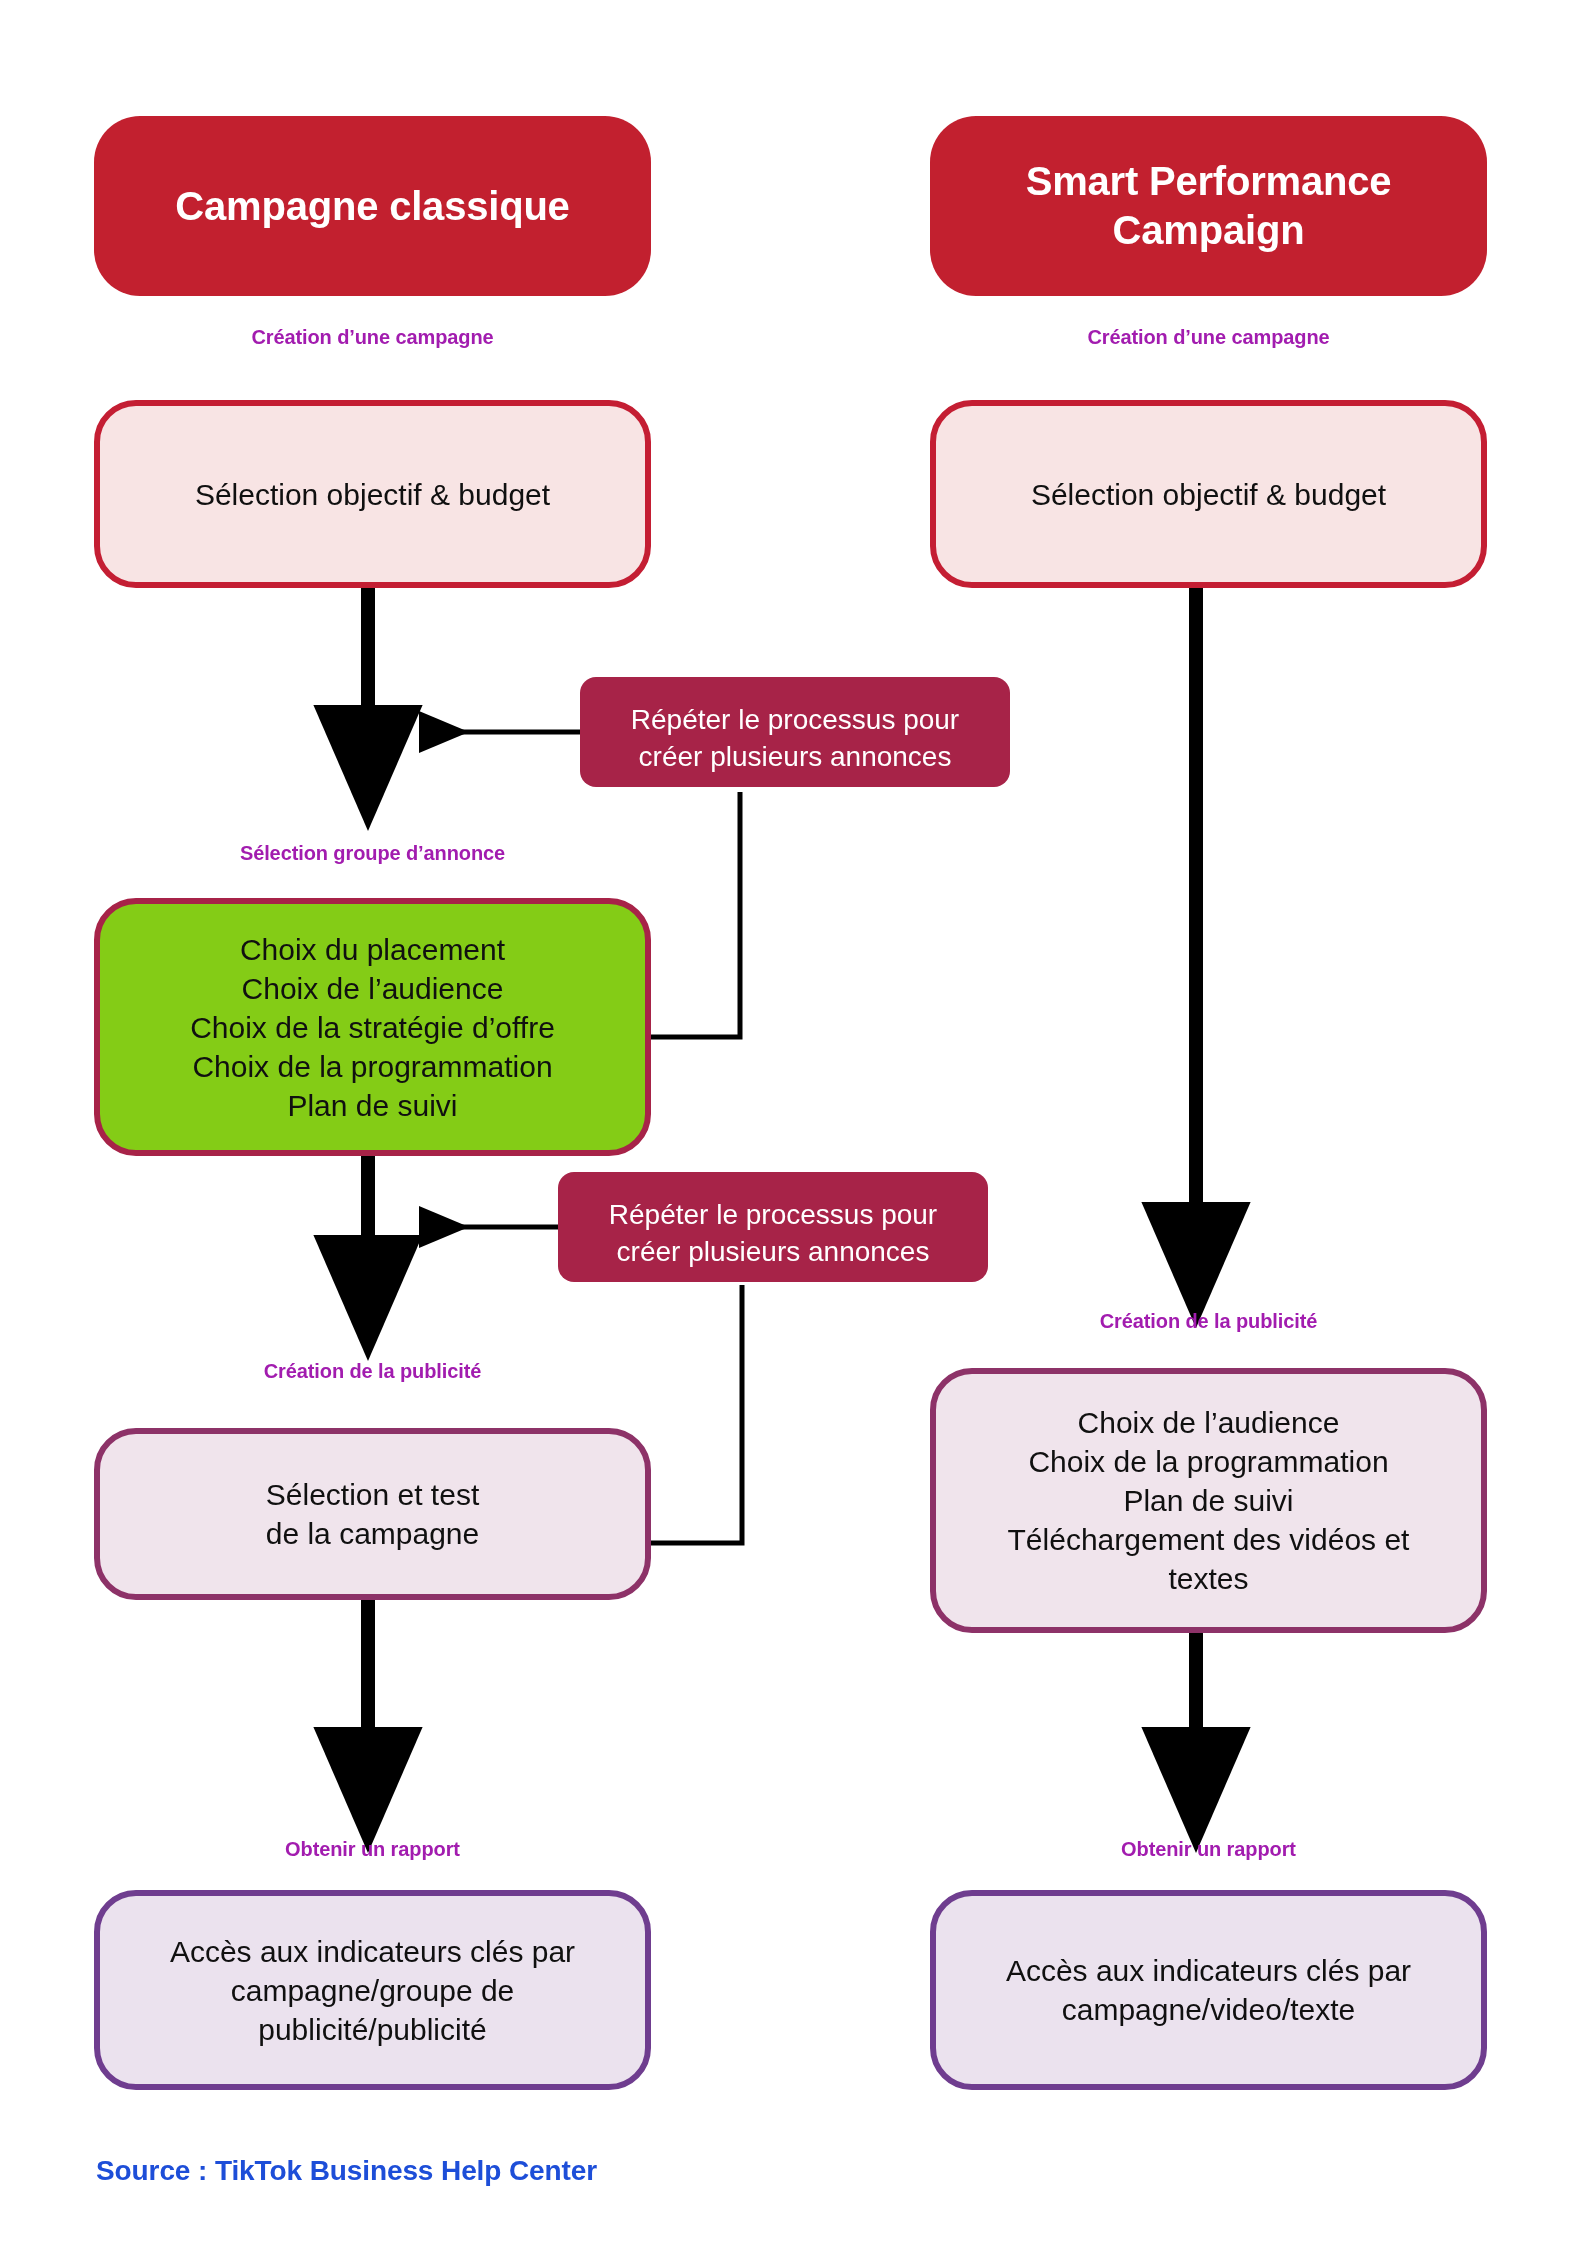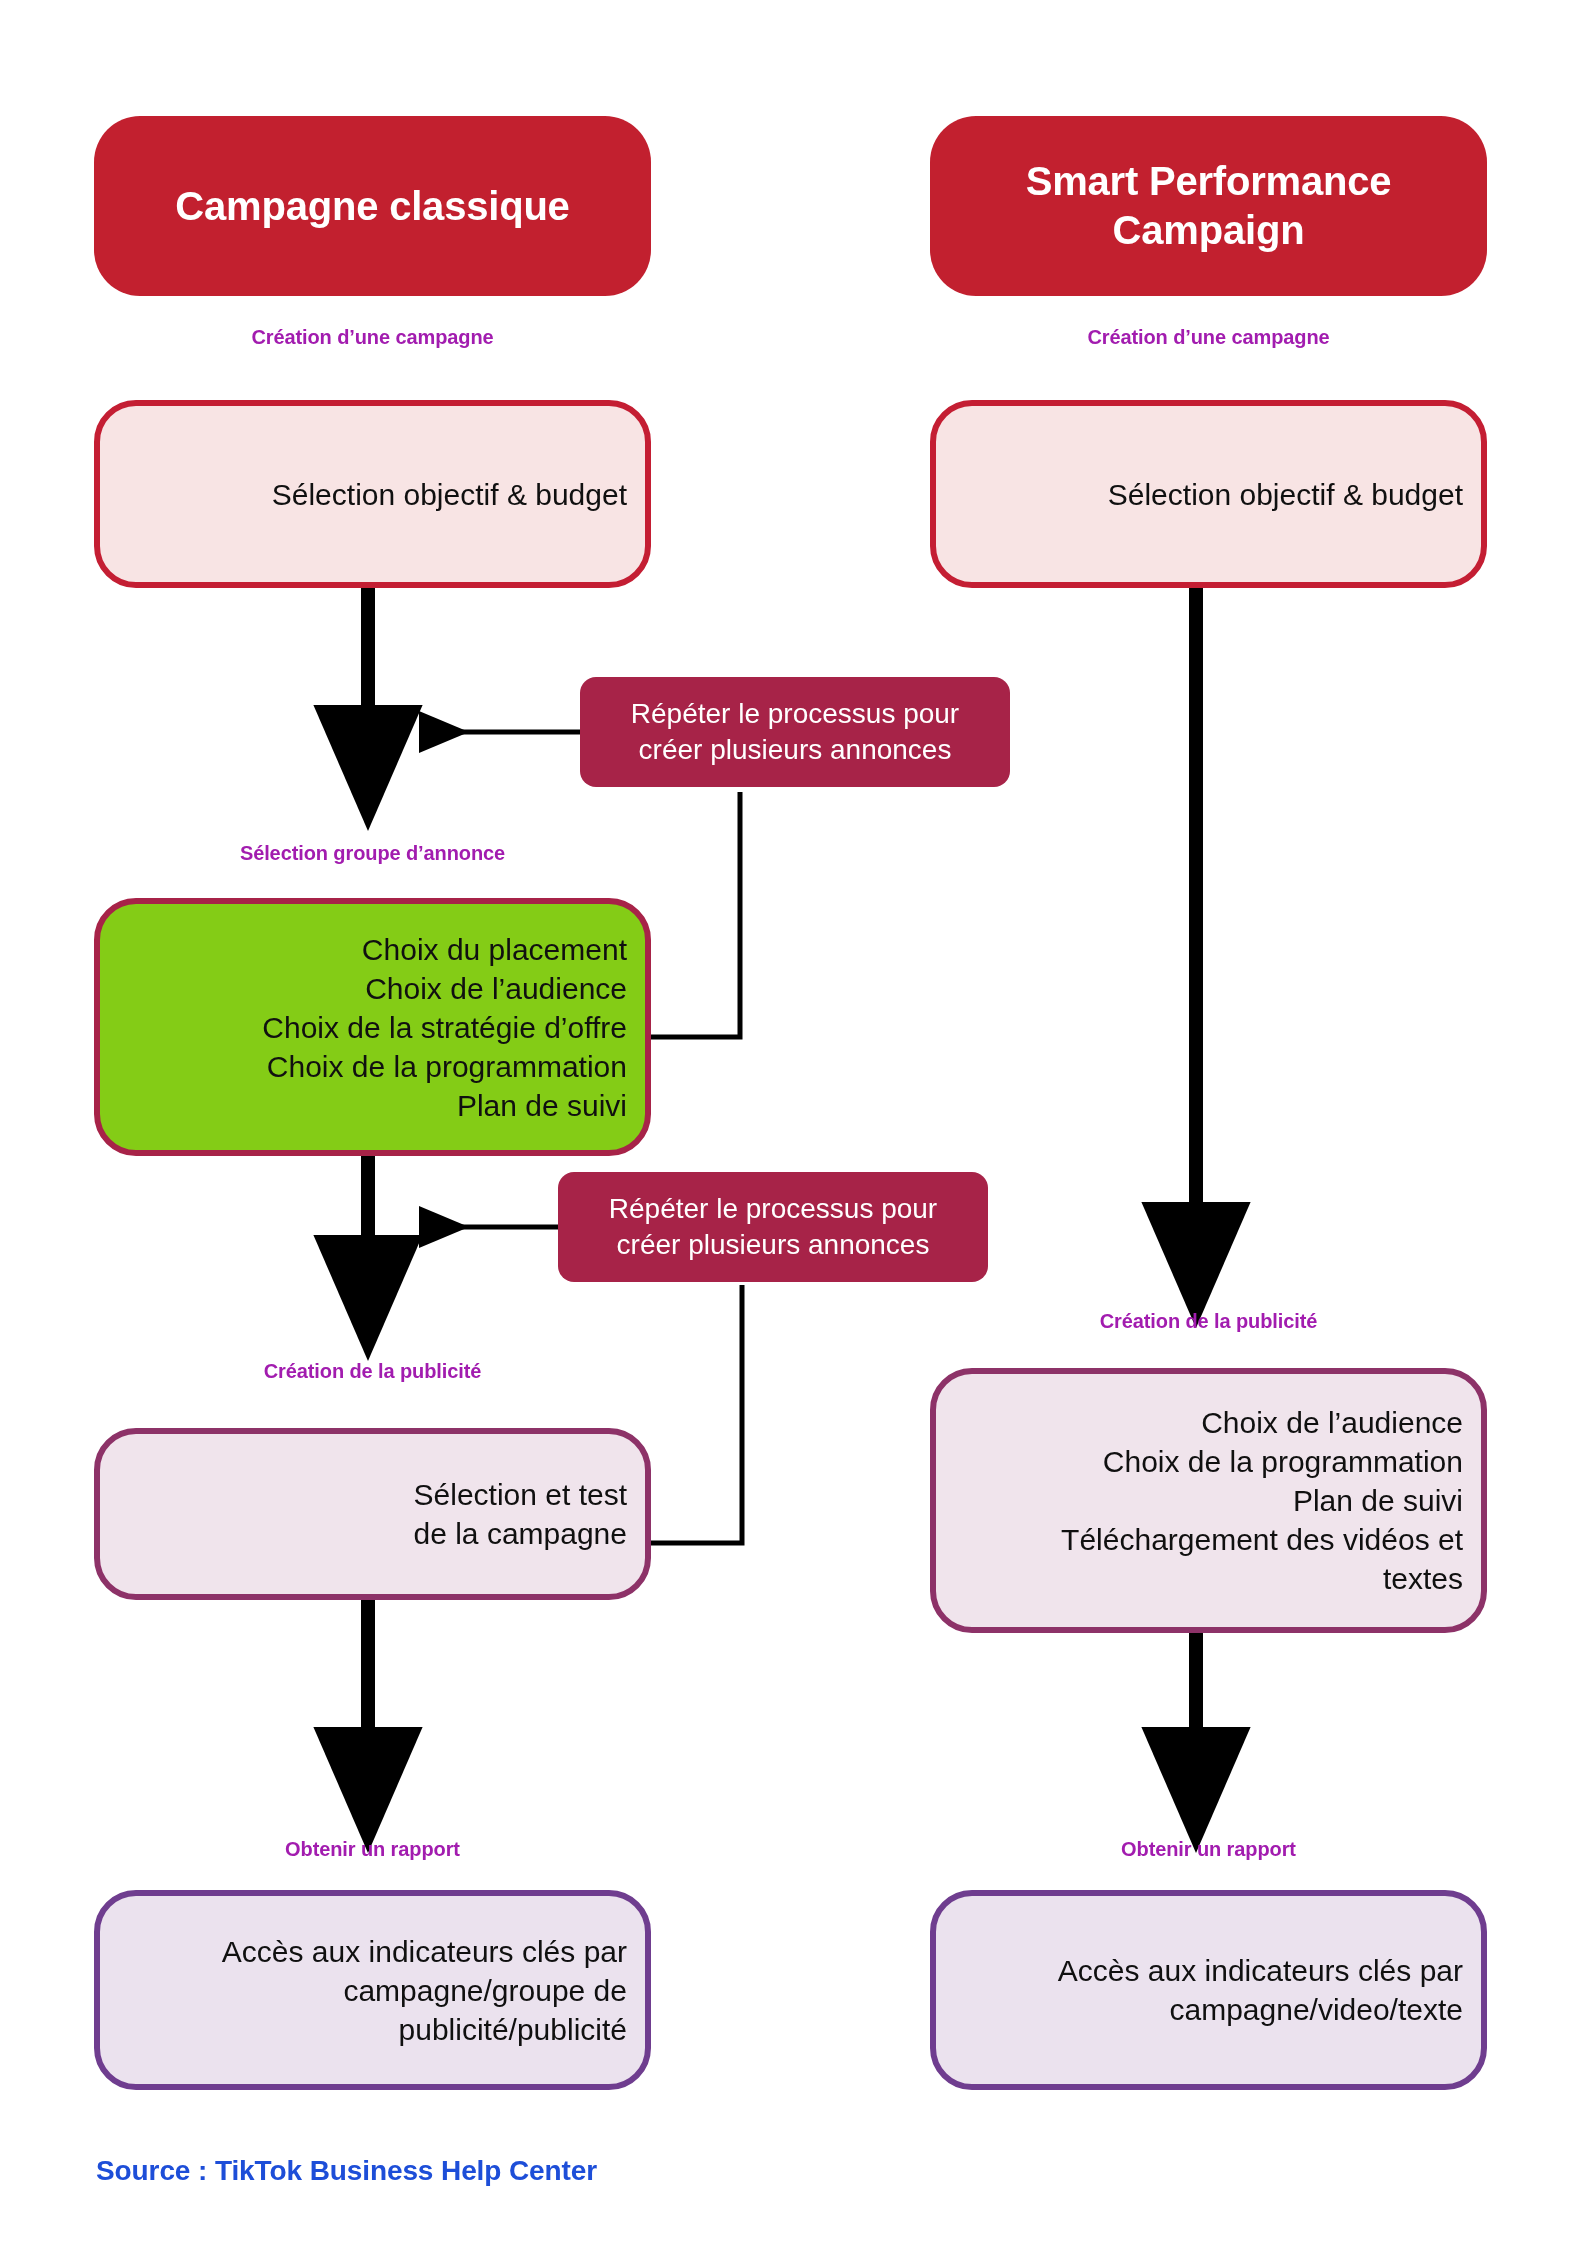--- a/index.html
+++ b/index.html
@@ -76,32 +76,32 @@
   .box.tone-magenta {
     border-color: #8D3268;
     background: #F0E4EC;
   }
   .box.tone-purple {
     border-color: #6F3D8F;
     background: #EBE2EE;
   }
   .box .lines {
     width: 100%;
-    text-align: right;
   }
   .box .lines > div { white-space: nowrap; }
 
   
   .badge {
     background: #A72348;
     border-radius: 16px;
     color: #ffffff;
     font-size: 28px;
     line-height: 1.30;
     padding: 12px 20px;
+    align-items: flex-end;
   }
 
   
   .source {
     position: absolute;
     font-weight: bold;
     font-size: 28px;
     color: #1d4ed8;
     letter-spacing: -0.1px;
     white-space: nowrap;

